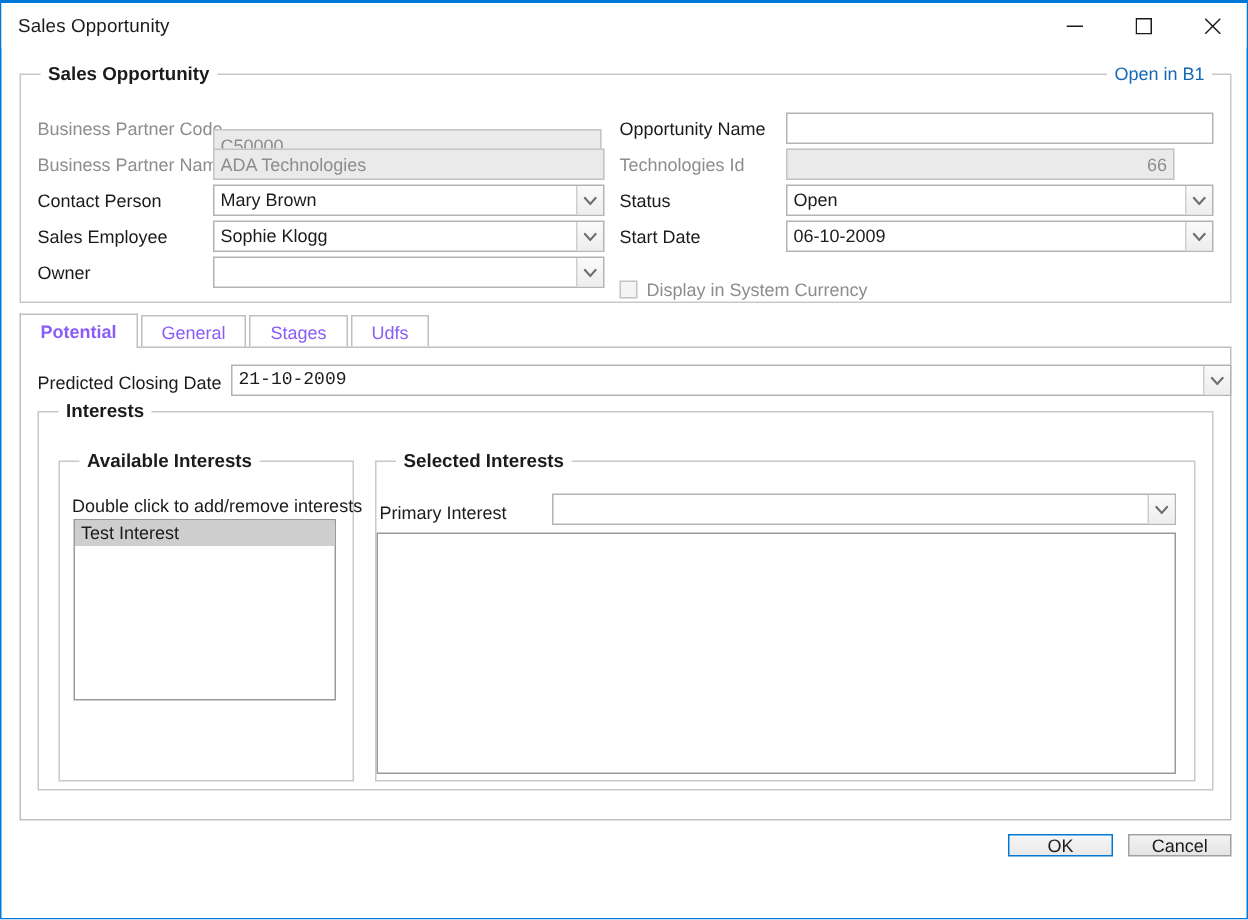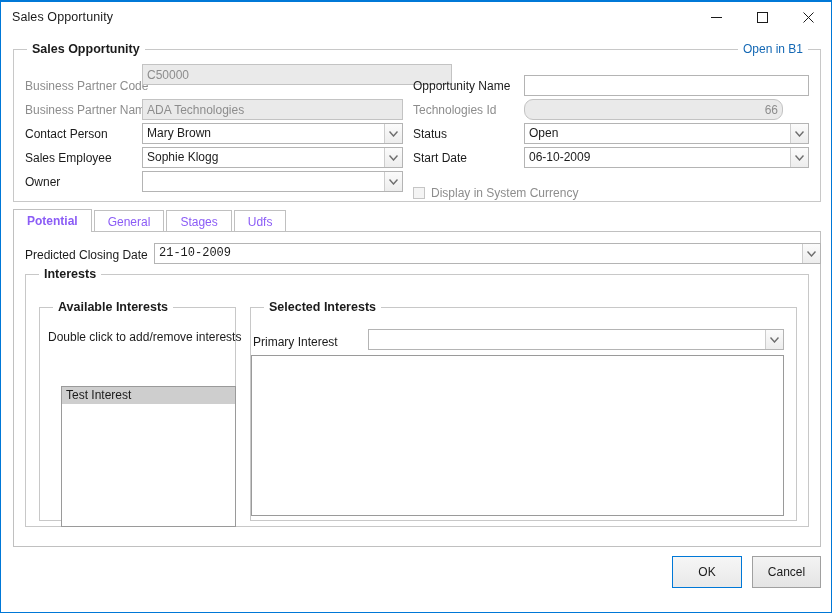--- a/index.html
+++ b/index.html
@@ -264,21 +264,21 @@
     line-height: 15px;
     white-space: nowrap;
     cursor: default;
   }
   .list-item.selected { background: #cecece; }
 
   
   .btn {
     position: absolute;
     box-sizing: border-box;
-    height: 32px;
+    height: 15px;
     background: linear-gradient(#f3f3f3, #e4e4e4);
     border: 1px solid #a0a0a0;
     font-family: "Liberation Sans", sans-serif;
     font-size: 12px;
     color: #1b1b1b;
     display: flex;
     align-items: center;
     justify-content: center;
     cursor: default;
     padding: 0;
@@ -319,21 +319,21 @@
     <div class="gb-title">Sales Opportunity</div>
     <a class="gb-link">Open in B1</a>
   </div>
 
   <div class="fld-label disabled" style="left:24px; top:74px;">Business Partner Code</div>
   <div class="fld-label disabled" style="left:24px; top:98px;">Business Partner Name</div>
   <div class="fld-label" style="left:24px; top:122px;">Contact Person</div>
   <div class="fld-label" style="left:24px; top:146px;">Sales Employee</div>
   <div class="fld-label" style="left:24px; top:170px;">Owner</div>
 
-  <input class="tbox disabled" readonly="" style="left: 141px; top: 62px; width: 310px;" value="C50000">
+  <input class="tbox disabled" readonly="" style="left: 141px; top: 84px; width: 259px;" value="C50000">
   <input class="tbox disabled" readonly="" style="left: 141px; top: 97px; width: 261px;" value="ADA Technologies">
 
   <div class="combo" style="left:141px; top:121px; width:261px;">
     <div class="combo-value">Mary Brown</div>
     <div class="combo-arrow">
       <svg width="9" height="6" viewBox="0 0 9 6">
           <path d="M0.5 0.5 L4.5 5 L8.5 0.5" fill="none" stroke="#6d6d6d" stroke-width="1.4"></path>
         </svg>
     </div>
   </div>
@@ -355,21 +355,21 @@
         </svg>
     </div>
   </div>
 
   <div class="fld-label" style="left:412px; top:74px;">Opportunity Name</div>
   <div class="fld-label disabled" style="left:412px; top:98px;">Technologies Id</div>
   <div class="fld-label" style="left:412px; top:122px;">Status</div>
   <div class="fld-label" style="left:412px; top:146px;">Start Date</div>
 
   <input class="tbox" style="left: 523px; top: 73px; width: 285px;" value="">
-  <input class="tbox disabled right" readonly="" style="left: 523px; top: 97px; width: 259px; border-radius: 9px;" value="66">
+  <input class="tbox disabled right" readonly="" style="left: 523px; top: 97px; width: 259px;" value="66">
 
   <div class="combo" style="left:523px; top:121px; width:285px;">
     <div class="combo-value">Open</div>
     <div class="combo-arrow">
       <svg width="9" height="6" viewBox="0 0 9 6">
           <path d="M0.5 0.5 L4.5 5 L8.5 0.5" fill="none" stroke="#6d6d6d" stroke-width="1.4"></path>
         </svg>
     </div>
   </div>
 
@@ -413,21 +413,21 @@
   <div class="groupbox" id="available-group">
     <div class="gb-title">Available Interests</div>
   </div>
 
   <div class="groupbox" id="selected-group">
     <div class="gb-title">Selected Interests</div>
   </div>
 
   <div class="hint" style="left:47px; top:328px;">Double click to add/remove interests</div>
 
-  <div class="listbox" style="left:60px; top:344px; width:175px; height:141px;margin-top:40px;">
+  <div class="listbox" style="left:48px; top:344px; width:175px; height:121px;">
     <div class="list-item selected">Test Interest</div>
   </div>
 
   <div class="fld-label" style="left:252px; top:330px;">Primary Interest</div>
   <div class="combo" style="left:367px; top:327px; width:416px;">
     <div class="combo-value"></div>
     <div class="combo-arrow">
       <svg width="9" height="6" viewBox="0 0 9 6">
           <path d="M0.5 0.5 L4.5 5 L8.5 0.5" fill="none" stroke="#6d6d6d" stroke-width="1.4"></path>
         </svg>

